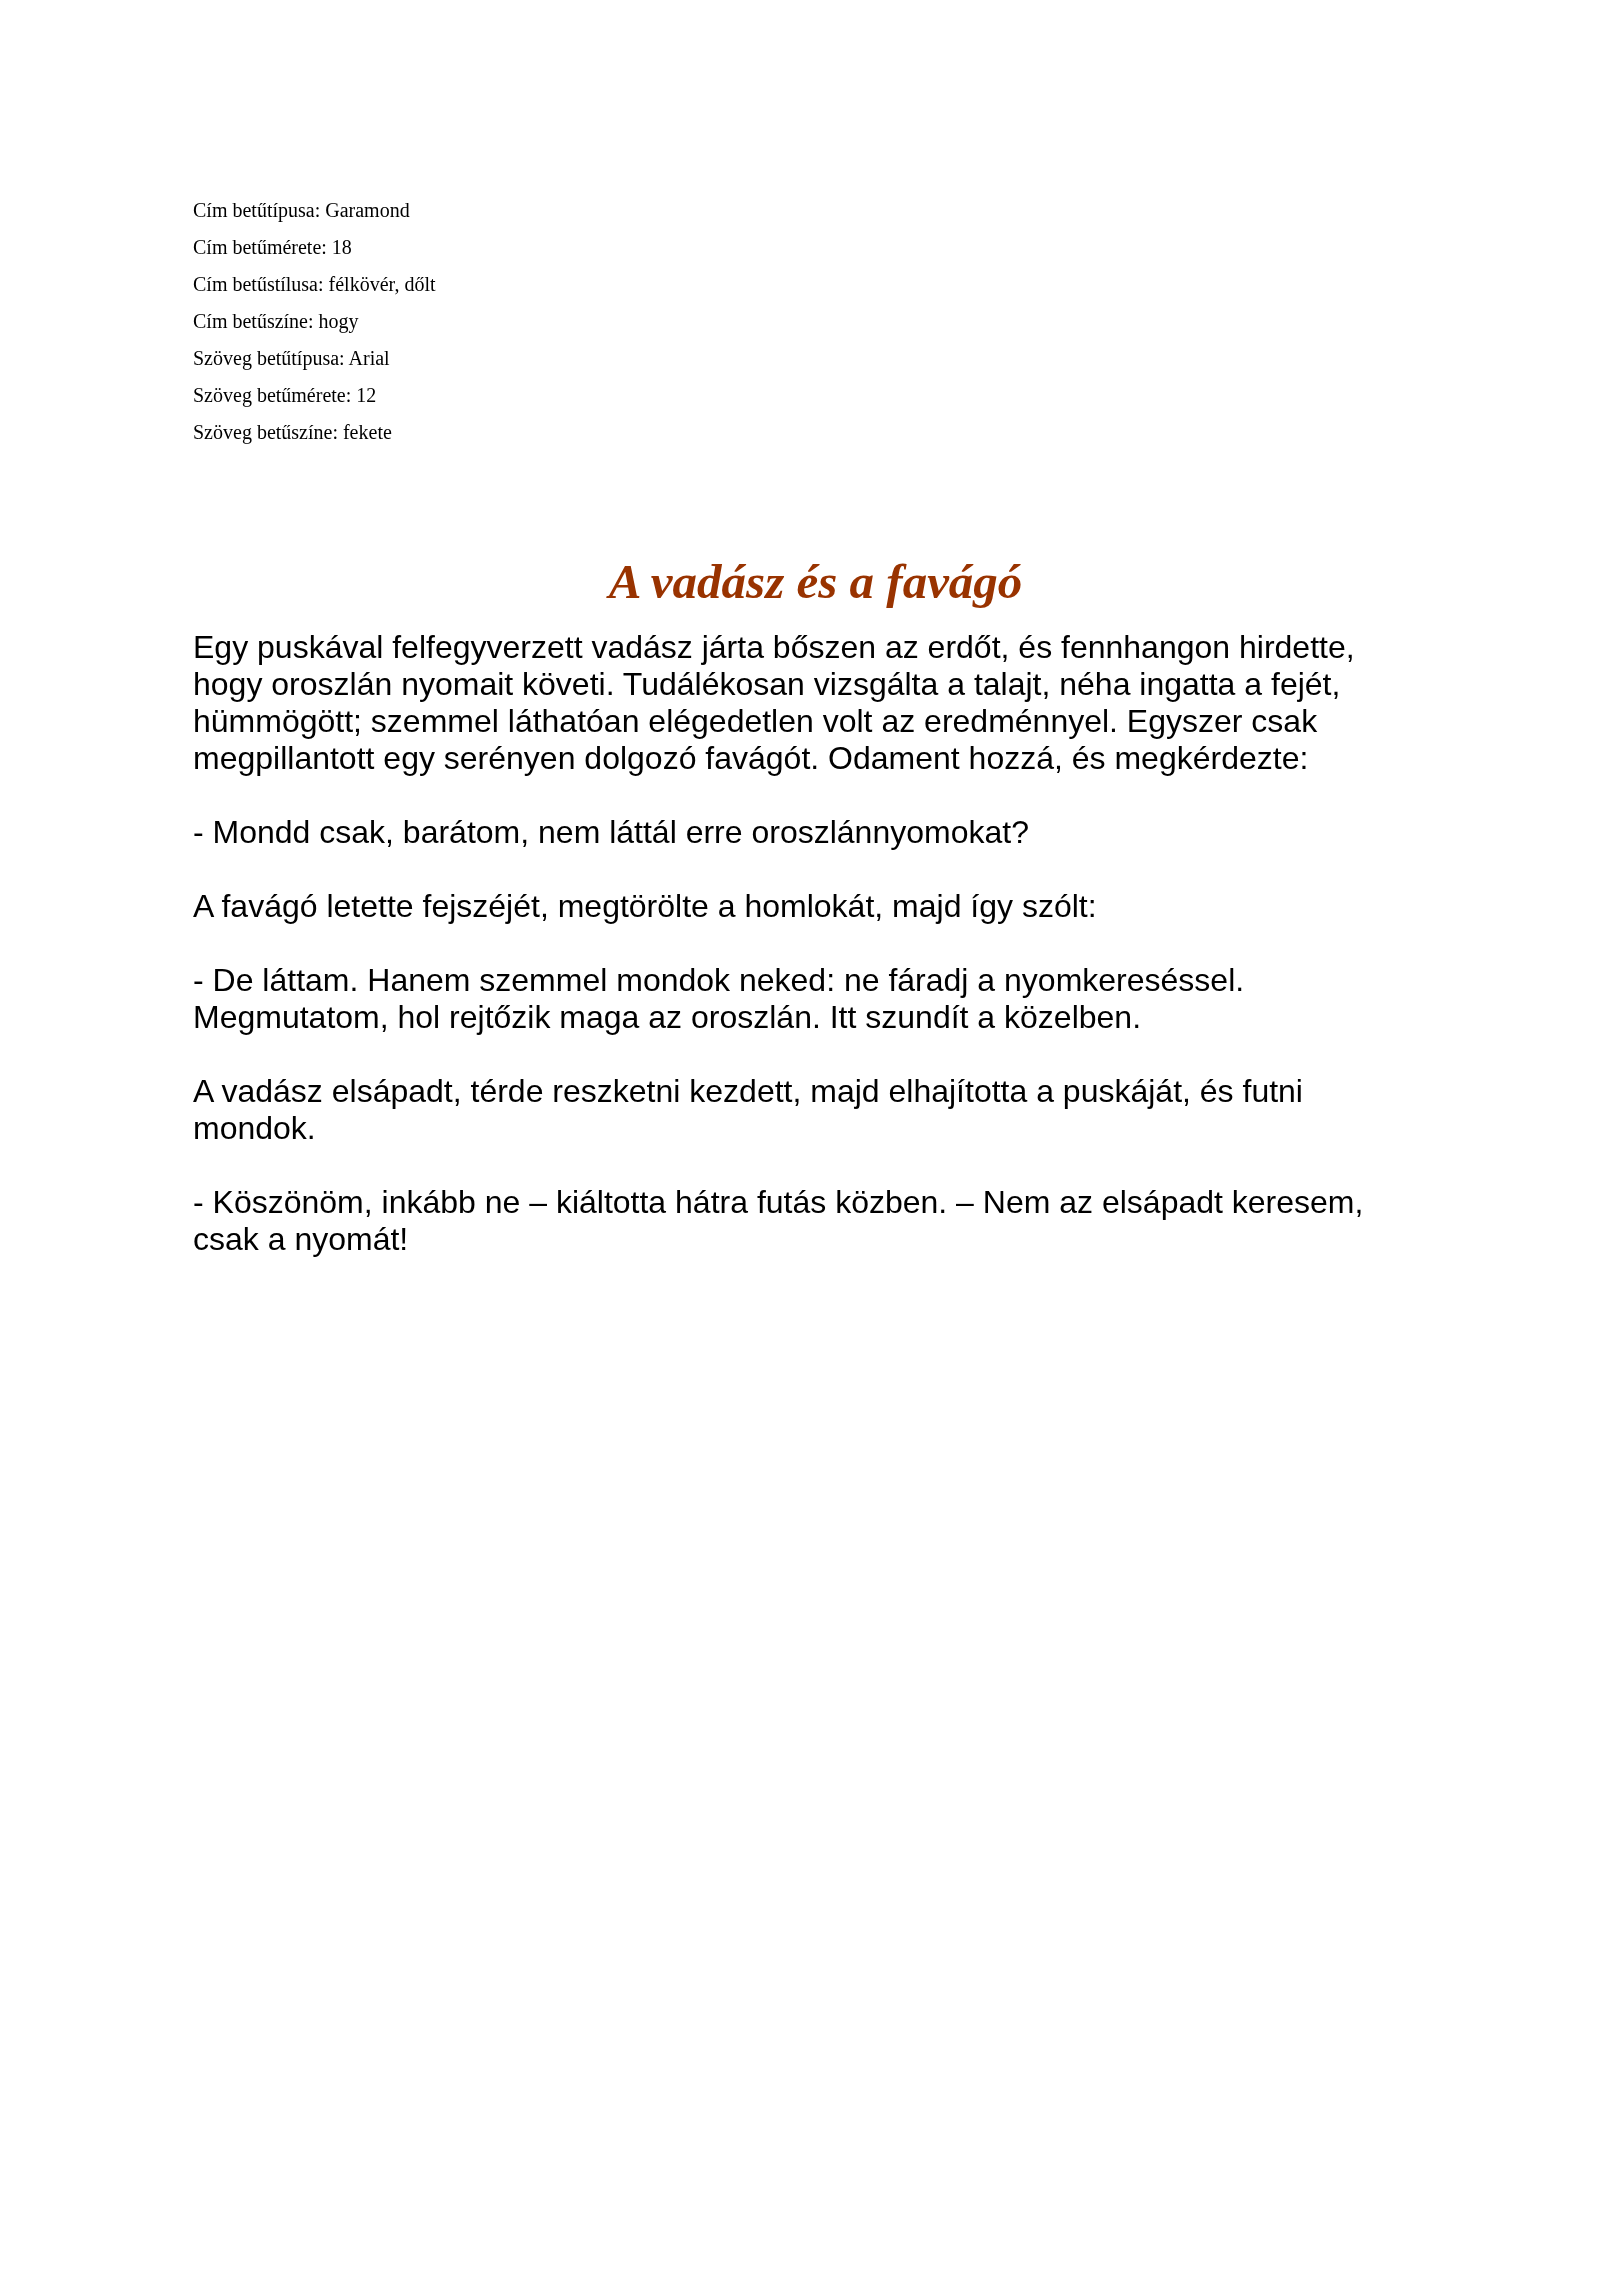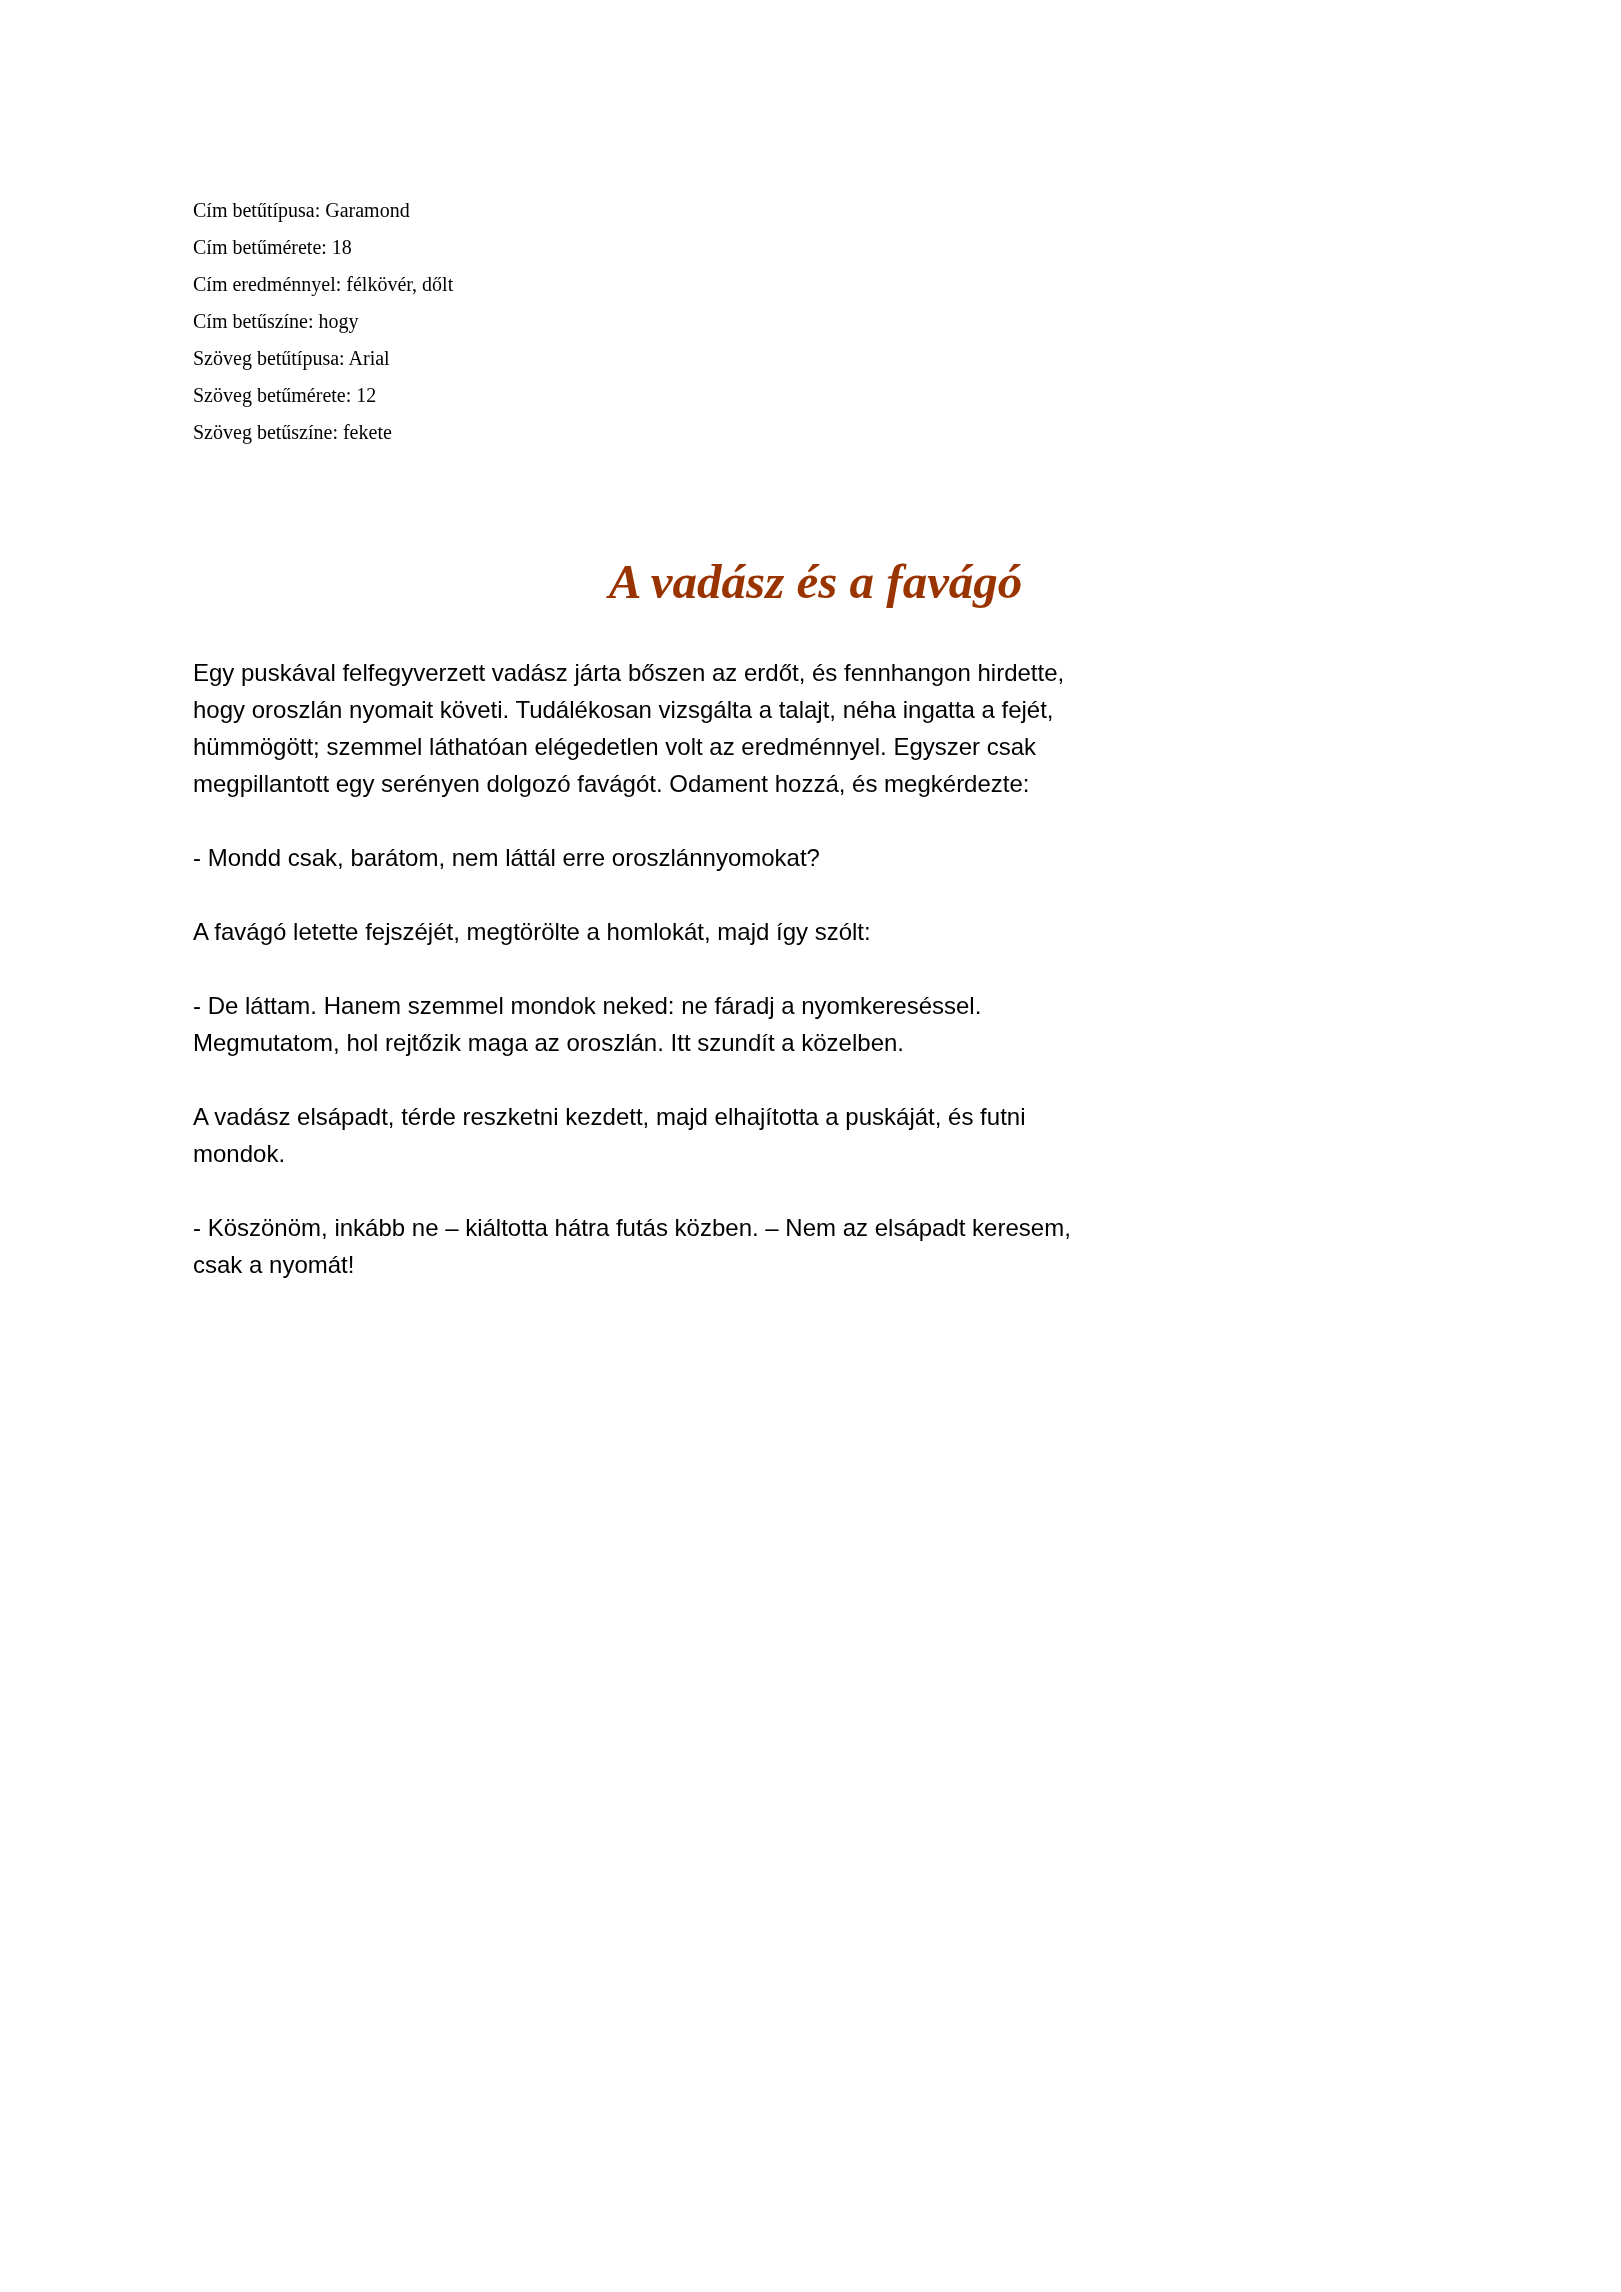--- a/index.html
+++ b/index.html
@@ -34,43 +34,43 @@
     text-align: center;
     font-family: "Liberation Serif", serif;
     font-size: 49px;
     line-height: 57px;
     font-weight: bold;
     font-style: italic;
   }
   .body-text {
     position: absolute;
     left: 193px;
-    top: 654px;
+    top: 629px;
     width: 1229px;
     font-family: "Liberation Sans", sans-serif;
-    font-size: 24px;
+    font-size: 32px;
     line-height: 37px;
     color: #000000;
   }
   .paragraph {
     margin: 0 0 37px 0;
   }
   .line {
     white-space: nowrap;
   }
 </style>
 </head>
 <body>
 
 <div class="page">
 
   <div class="meta-block">
     <div class="line">Cím betűtípusa: Garamond</div>
     <div class="line">Cím betűmérete: 18</div>
-    <div class="line">Cím eredménnyel: félkövér, dőlt</div>
+    <div class="line">Cím betűstílusa: félkövér, dőlt</div>
     <div class="line">Cím betűszíne: hogy</div>
     <div class="line">Szöveg betűtípusa: Arial</div>
     <div class="line">Szöveg betűmérete: 12</div>
     <div class="line">Szöveg betűszíne: fekete</div>
   </div>
 
   <h1 class="doc-title" id="doc-title" style="color: rgb(153, 51, 0);">A vadász és a favágó</h1>
 
   <div class="body-text">
     <div class="paragraph">

